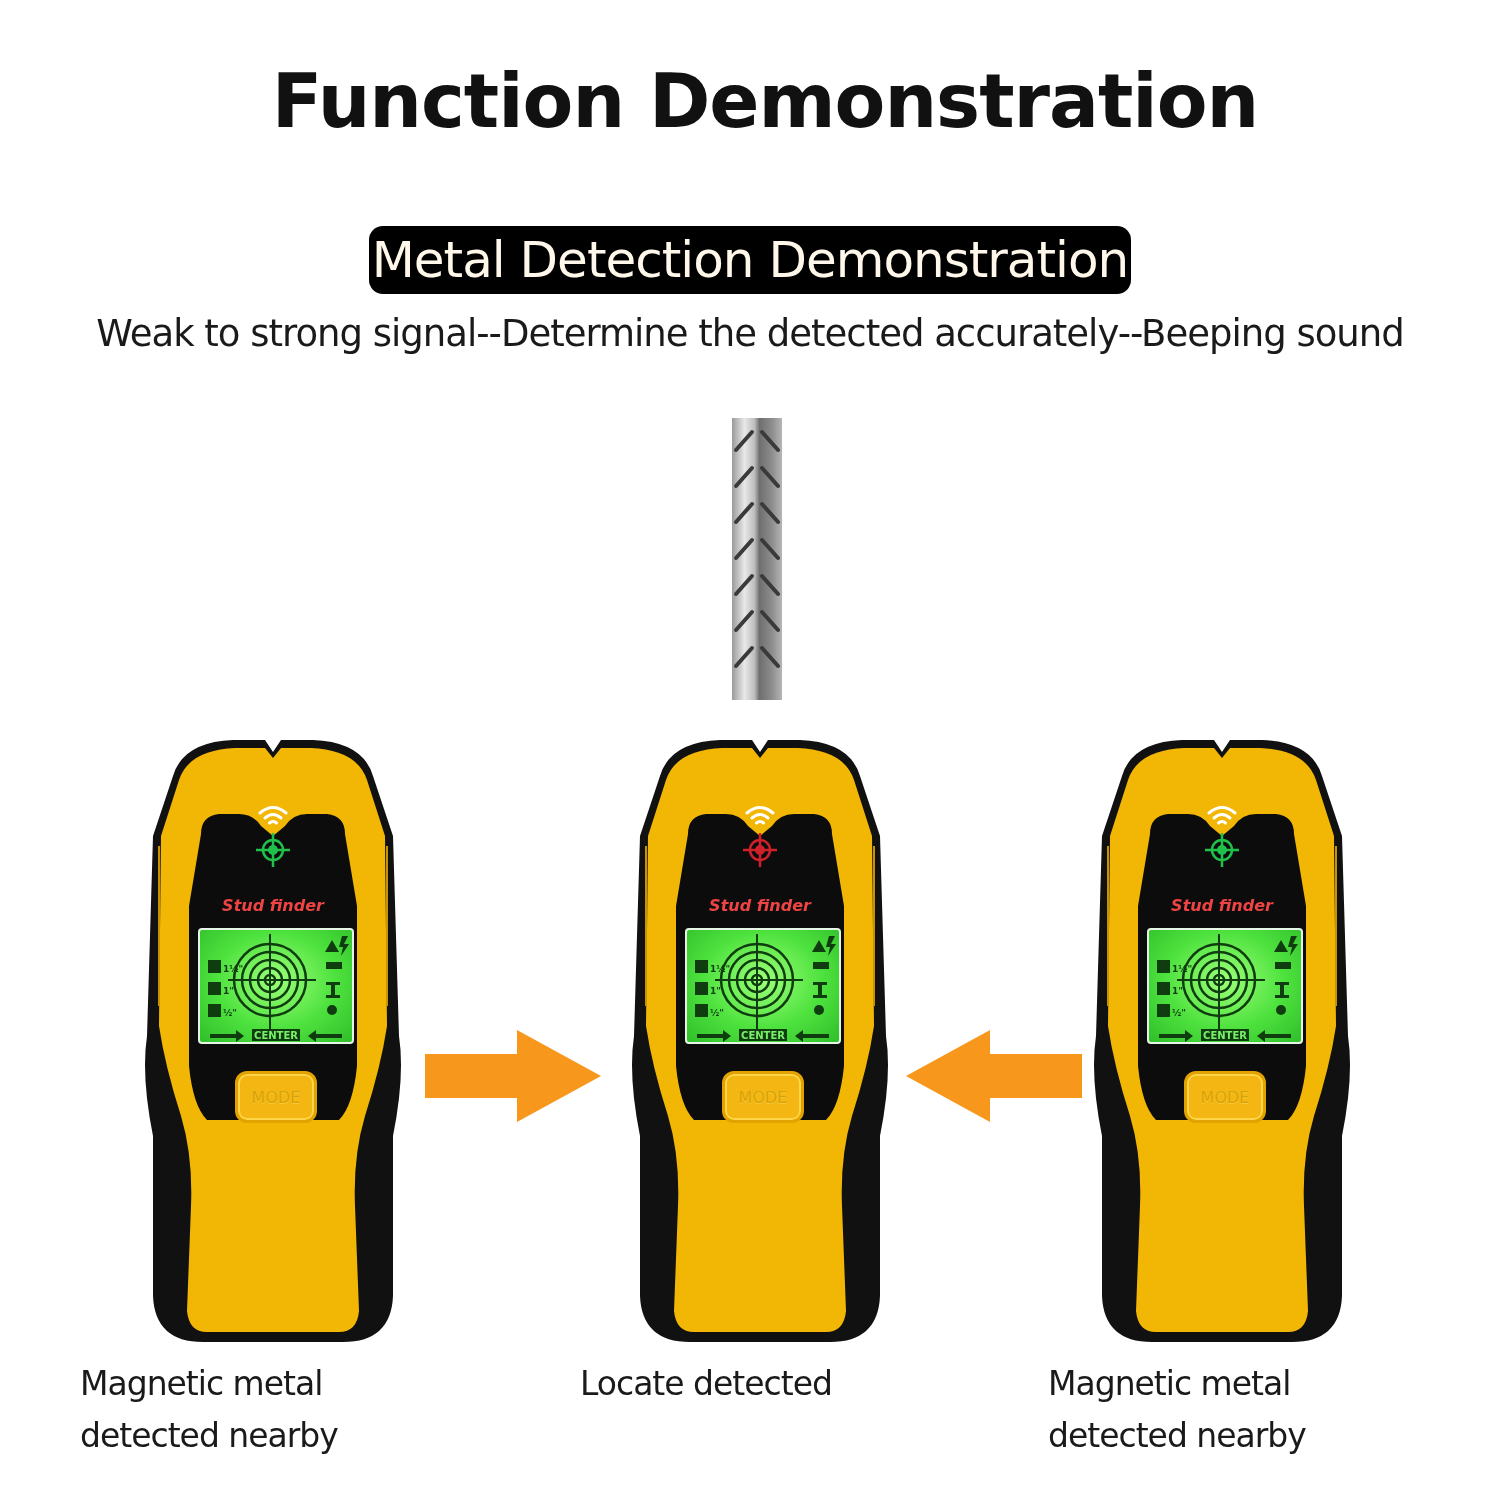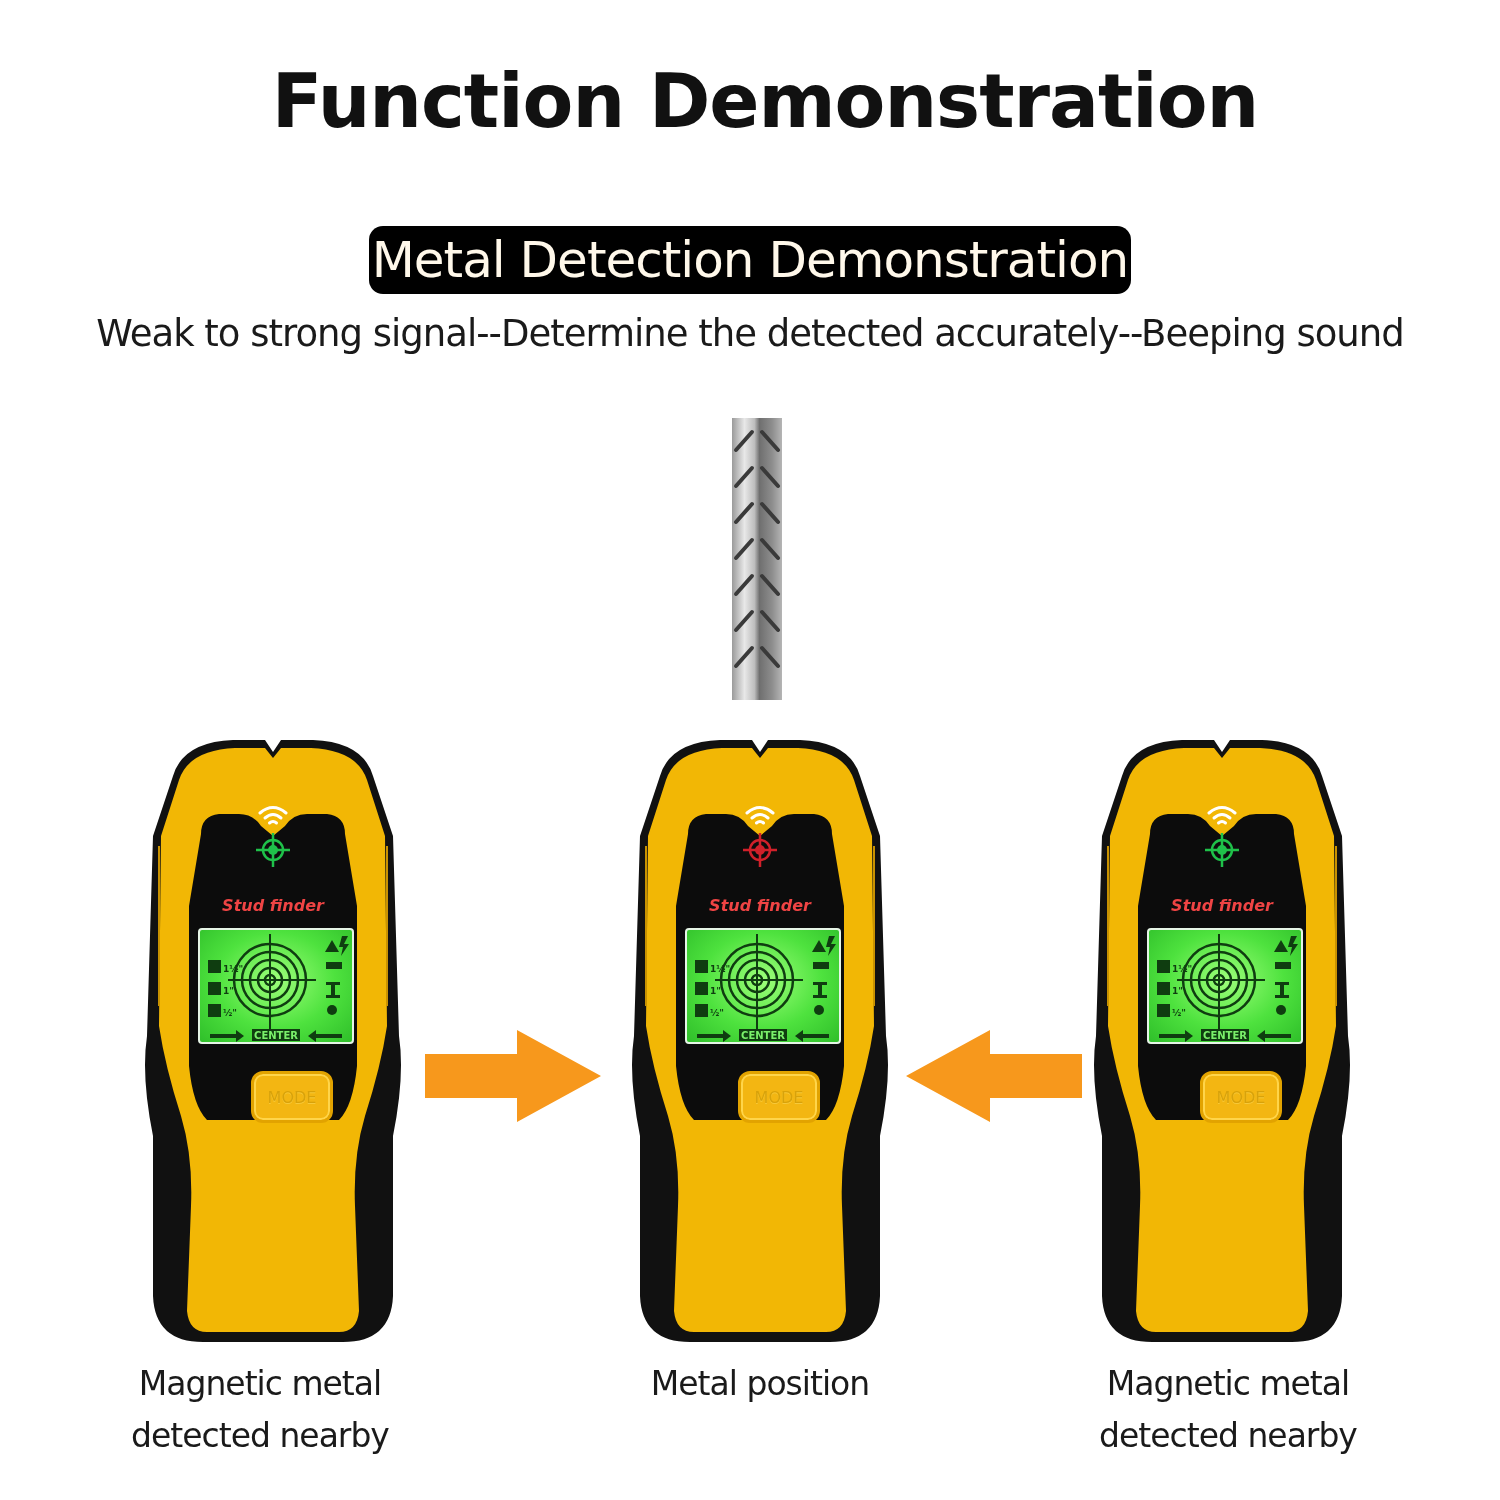--- a/index.html
+++ b/index.html
@@ -32,28 +32,28 @@
   .lcd {
     position: absolute; left: 55px; top: 192px; width: 152px; height: 112px;
     background: radial-gradient(ellipse at 50% 45%, #9dff7a 0%, #4ee23e 55%, #2fbf2a 100%);
     border: 2px solid #e6f5e6; border-radius: 4px; overflow: hidden;
   }
   .lcd svg { position: absolute; left: 0; top: 0; }
   .mode-btn {
     position: absolute; left: 92px; top: 335px; width: 76px; height: 46px;
     background: #f3b612; border: 3px solid #e2a300; border-radius: 12px; box-shadow: 0 0 0 2px #ffd54a inset;
     display: flex; align-items: center; justify-content: center;
-    font-family: "DejaVu Sans", sans-serif; font-size: 16px; color: #d8a20a; text-shadow: 0 1px 0 #f7c93a; margin-left: 16px;
+    font-family: "DejaVu Sans", sans-serif; font-size: 16px; color: #d8a20a; text-shadow: 0 1px 0 #f7c93a;
   }
 
   
   .arrow { position: absolute; top: 1030px; width: 180px; height: 92px; }
 
   .caption {
-    position: absolute; text-align: center; font-family: "DejaVu Sans", sans-serif; font-size: 33px; color: #1a1a1a; line-height: 52px; letter-spacing: -1px;
+    position: absolute; text-align: left; font-family: "DejaVu Sans", sans-serif; font-size: 33px; color: #1a1a1a; line-height: 52px; letter-spacing: -1px;
   }
 </style>
 </head>
 <body>
 
 <div class="main-title">Function Demonstration</div>
 <div class="section-pill">
   <span>Metal Detection Demonstration</span>
 </div>
 <div class="subtitle">Weak to strong signal--Determine the detected accurately--Beeping sound</div>
@@ -306,18 +306,18 @@
   <svg width="180" height="92" viewBox="0 0 180 92">
       <polygon points="176,24 84,24 84,0 0,46 84,92 84,68 176,68" fill="#f7981c"></polygon>
     </svg>
 </div>
 
 <div class="caption" style="left:80px; top:1358px; width:360px;">
   <div>Magnetic metal</div>
   <div>detected nearby</div>
 </div>
 <div class="caption" style="left:580px; top:1358px; width:360px;">
-  <div>Metal position</div>
+  <div>Locate detected</div>
 </div>
 <div class="caption" style="left:1048px; top:1358px; width:360px;">
   <div>Magnetic metal</div>
   <div>detected nearby</div>
 </div>
 
 </body></html>

